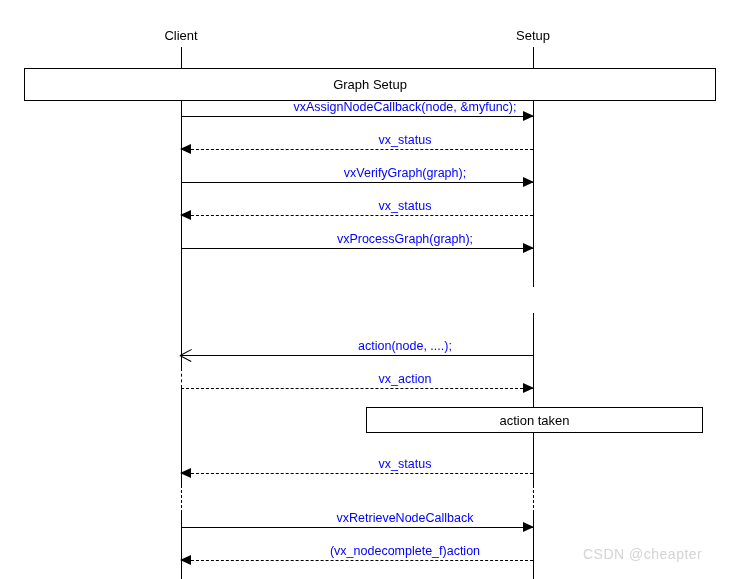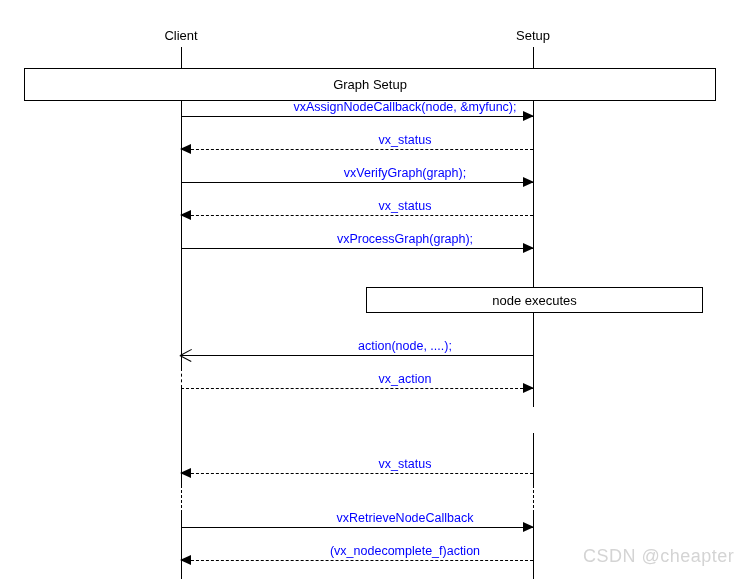--- a/index.html
+++ b/index.html
@@ -108,21 +108,21 @@
     width: 13px;
     height: 0;
     border-top: 1px solid #000000;
     transform-origin: 0 0;
   }
   .head-open-l .b1 { transform: rotate(-28deg); }
   .head-open-l .b2 { transform: rotate(28deg); }
   
   .watermark {
     position: absolute;
-    font-size: 18px;
+    font-size: 14px;
     color: #d4d4d4;
     white-space: nowrap;
     letter-spacing: 0.5px;
   }
 </style>
 </head>
 <body>
 
 <div id="canvas">
 
@@ -141,24 +141,24 @@
   <div class="lifeline" style="left:533px; top:95px; height:192px;"></div>
   <div class="lifeline" style="left:533px; top:313px; height:94px;"></div>
   <div class="lifeline" style="left:533px; top:433px; height:52px;"></div>
   <div class="lifeline dashed" style="left:533px; top:485px; height:28px;"></div>
   <div class="lifeline" style="left:533px; top:513px; height:66px;"></div>
 
   <div class="box" style="left:24px; top:68px; width:692px; height:33px;">
     <span>Graph Setup</span>
   </div>
 
-  <div class="box" style="left:366px; top:287px; width:337px; height:26px;">
-    <span>node executes</span>
-  </div>
-
+
+  <div class="box" style="left:366px; top:407px; width:337px; height:26px;">
+    <span>action taken</span>
+  </div>
 
   <div class="msg" style="left:181px; top:116px; width:352px;">
     <div class="line"></div>
     <div class="head-solid-r"></div>
     <div class="label">vxAssignNodeCallback(node, &amp;myfunc);</div>
   </div>
 
   <div class="msg dash" style="left:181px; top:149px; width:352px;">
     <div class="line"></div>
     <div class="head-solid-l"></div>

